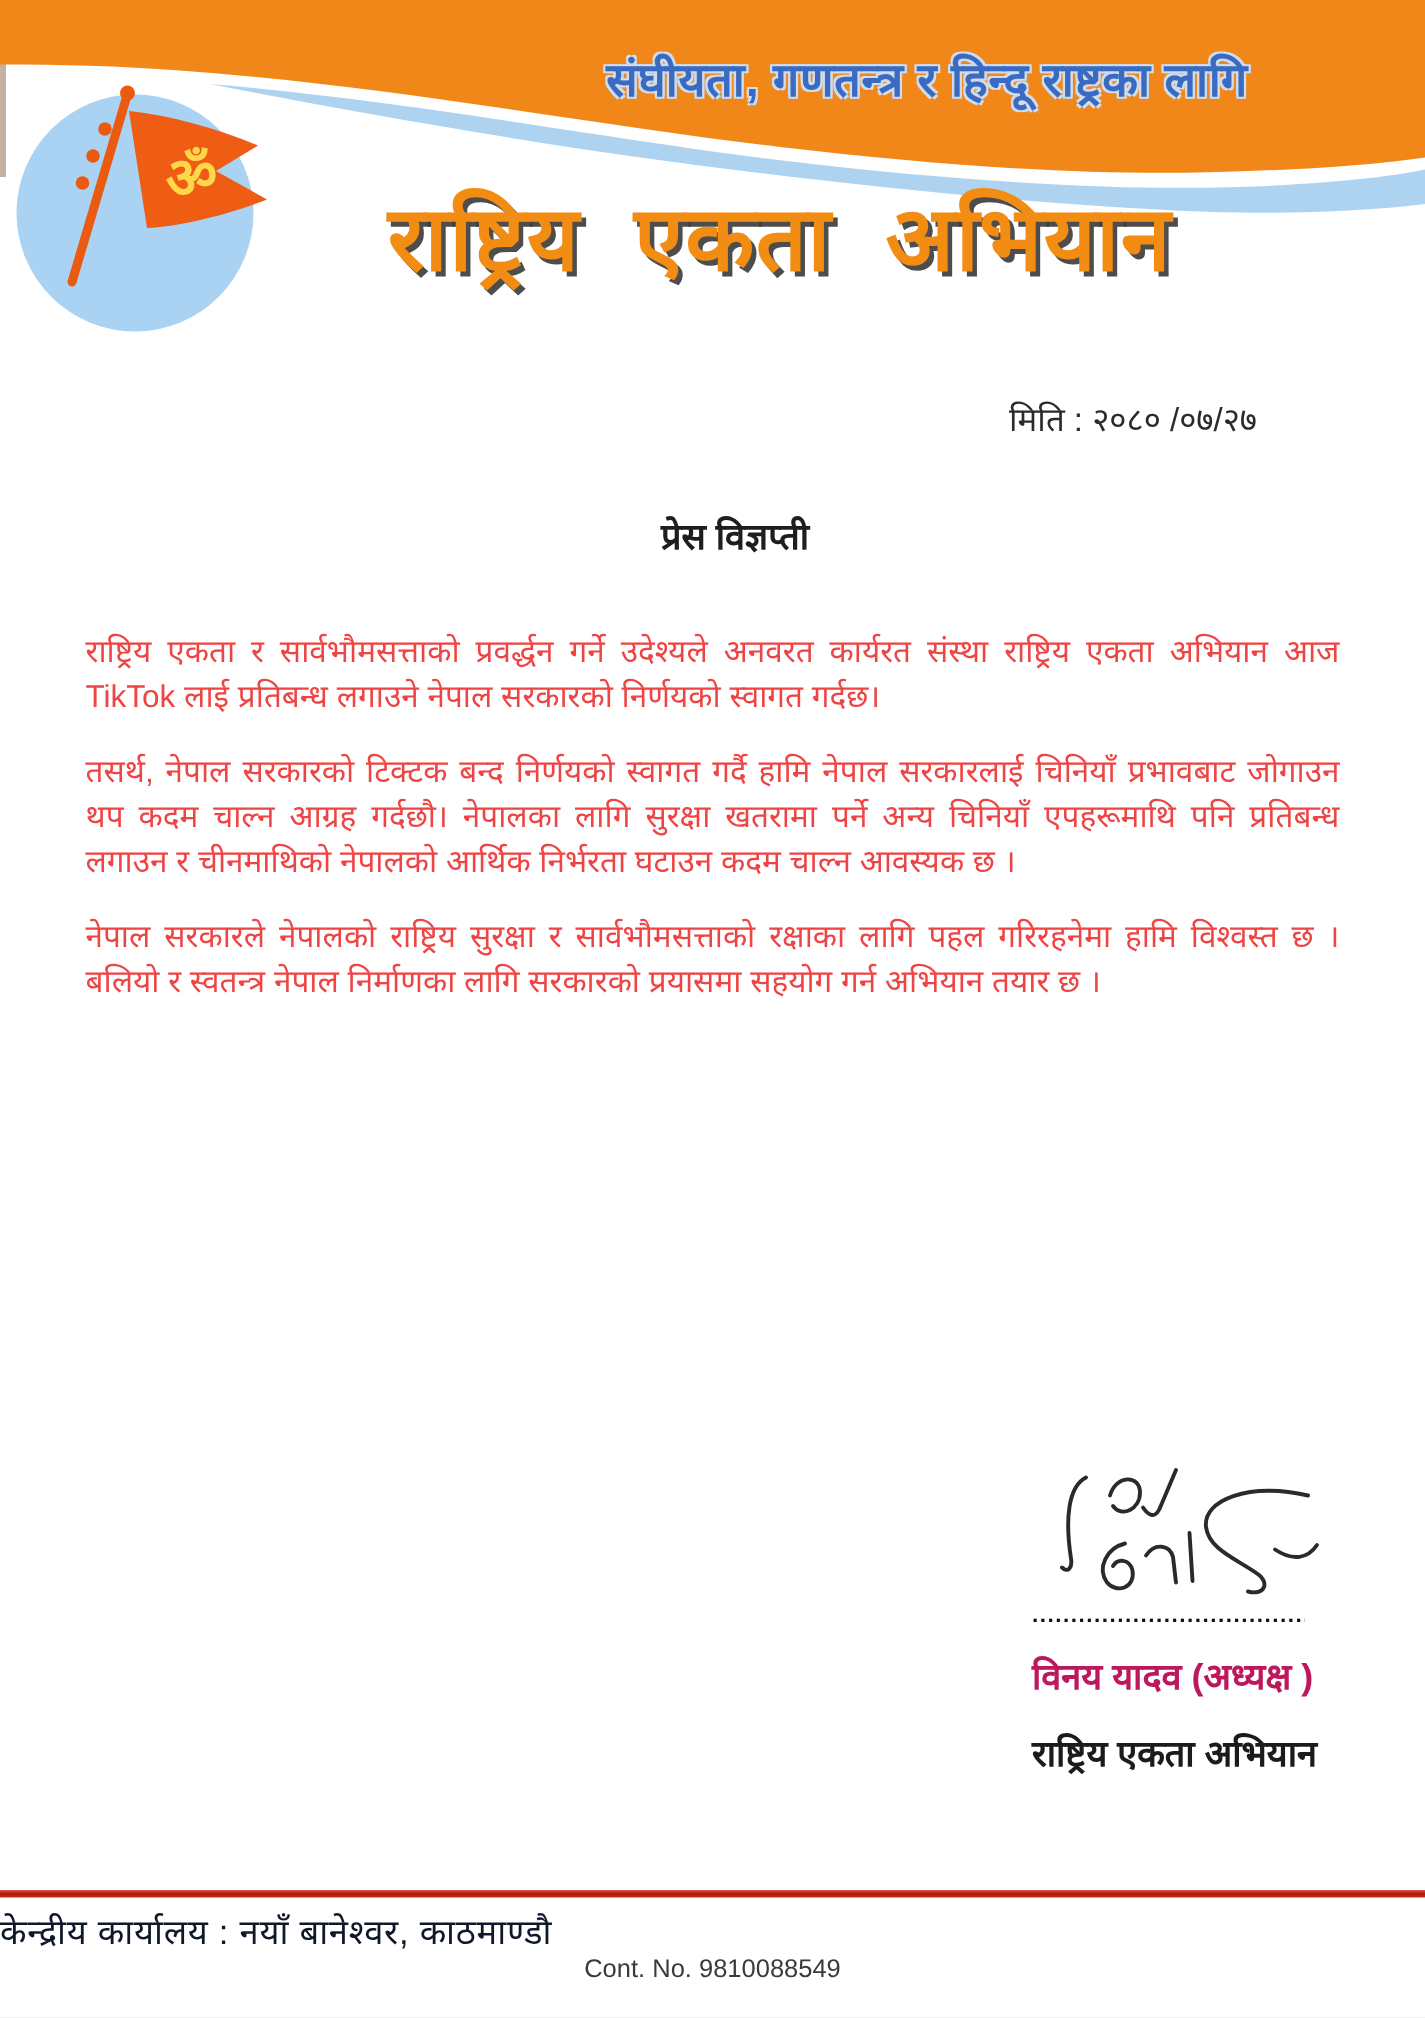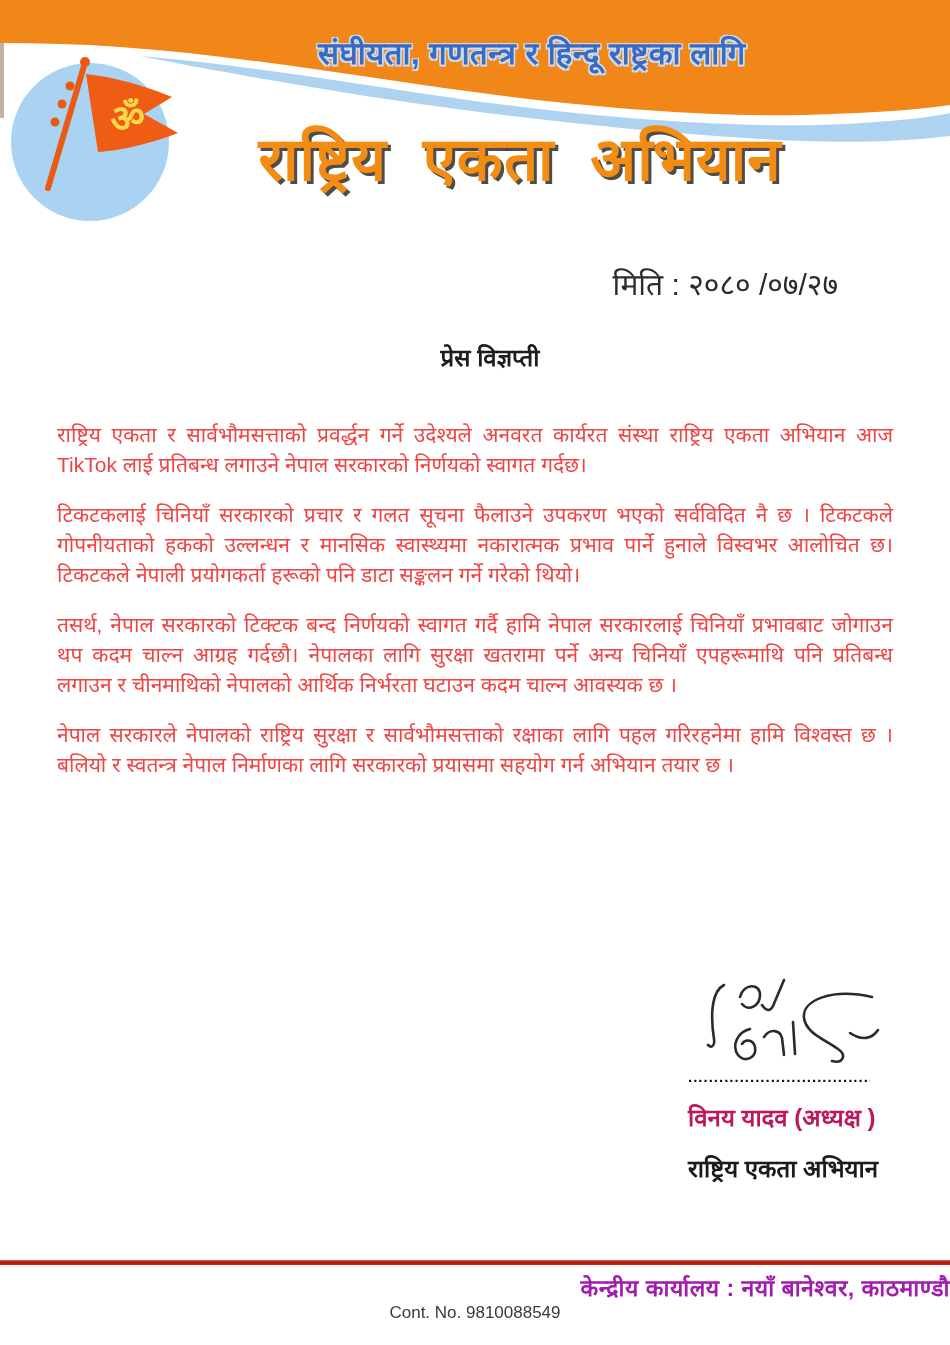--- a/index.html
+++ b/index.html
@@ -7,32 +7,32 @@
     position:relative;width:950px;height:1345px;margin:0 auto;background:#ffffff;
     font-family:"Liberation Sans","DejaVu Sans",sans-serif;overflow:hidden;
   }
   
   .edge-top{position:absolute;top:0;left:0;right:0;height:3px;background:rgba(110,60,15,.45);}
   .edge-left{position:absolute;top:0;left:0;width:4px;height:118px;background:rgba(110,60,15,.40);}
 
   .header-art{position:absolute;top:0;left:0;}
 
   .tagline{
-    position:absolute;top:31px;right:32px;width:600px;text-align:left;
+    position:absolute;top:31px;right:32px;width:600px;text-align:center;
     font-size:31px;font-weight:bold;color:#3a6bc0;letter-spacing:.5px;
     text-shadow:1.5px 1.5px 0 #cfdcee,-1.5px -1.5px 0 #cfdcee,1.5px -1.5px 0 #cfdcee,-1.5px 1.5px 0 #cfdcee;
     white-space:nowrap;
   }
   .org-title{
     position:absolute;top:116px;left:170px;width:700px;text-align:center;
     font-size:60px;font-weight:bold;color:#f28c12;letter-spacing:1px;word-spacing:18px;
     text-shadow:3px 3px 0 rgba(62,62,62,.92);white-space:nowrap;
   }
   .date-line{
-    position:absolute;top:263px;right:112px;font-size:30px;color:#2b2b2b;white-space:nowrap;
+    position:absolute;top:263px;right:112px;font-size:22px;color:#2b2b2b;white-space:nowrap;
   }
   .press-heading{
     position:absolute;top:340px;left:0;width:950px;text-align:center;
     font-size:24px;font-weight:bold;color:#1e1e1e;margin-left:15px;
   }
   .body-text{
     position:absolute;top:420px;left:57px;width:836px;
     font-size:21px;line-height:30px;color:#ef4444;text-align:justify;
   }
   .body-text p{margin:0 0 20px 0;}
@@ -44,22 +44,22 @@
     white-space:nowrap;overflow:hidden;width:182px;
   }
   .sig-name{margin-top:16px;font-size:24px;font-weight:bold;color:#be185d;white-space:nowrap;}
   .sig-org{margin-top:18px;font-size:24px;font-weight:bold;color:#1b1b1b;white-space:nowrap;}
 
   .footer-rule{
     position:absolute;top:1260px;left:0;width:950px;height:5px;
     background:linear-gradient(180deg,#e0564a 0%,#a81a0e 50%,#cc2c1e 100%);
   }
   .footer-address{
-    position:absolute;top:1271px;left:0;width:950px;text-align:right;
-    font-size:23px;font-weight:bold;color:#a21caf;letter-spacing:.5px;
+    position:absolute;top:1271px;left:0;width:950px;text-align:left;
+    font-size:23px;font-weight:normal;color:#0f172a;letter-spacing:.5px;
   }
   .footer-contact{
     position:absolute;top:1303px;left:0;width:950px;display:flex;justify-content:center;
     align-items:center;gap:22px;font-size:17px;color:#3a3a3a;flex-direction:column;
   }
   .fb-group{display:flex;align-items:center;gap:7px;}
   .fb-name{font-weight:bold;color:#222;}
 </style>
 </head>
 <body>
@@ -94,21 +94,20 @@
   <div class="tagline">संघीयता, गणतन्त्र र हिन्दू राष्ट्रका लागि</div>
 
   <div class="org-title">राष्ट्रिय एकता अभियान</div>
 
   <div class="date-line">मिति : २०८० /०७/२७</div>
 
   <div class="press-heading">प्रेस विज्ञप्ती</div>
 
   <div class="body-text">
     <p>राष्ट्रिय एकता र सार्वभौमसत्ताको प्रवर्द्धन गर्ने उदेश्यले अनवरत कार्यरत संस्था राष्ट्रिय एकता अभियान आज TikTok लाई प्रतिबन्ध लगाउने नेपाल सरकारको निर्णयको स्वागत गर्दछ।</p>
-    <p>टिकटकलाई चिनियाँ सरकारको प्रचार र गलत सूचना फैलाउने उपकरण भएको सर्वविदित नै छ । टिकटकले गोपनीयताको हकको उल्लन्धन र मानसिक स्वास्थ्यमा नकारात्मक प्रभाव पार्ने हुनाले विस्वभर आलोचित  छ। टिकटकले नेपाली प्रयोगकर्ता हरूको पनि डाटा सङ्कलन गर्ने गरेको थियो।</p>
     <p>तसर्थ, नेपाल सरकारको टिक्टक बन्द निर्णयको स्वागत गर्दै हामि नेपाल सरकारलाई चिनियाँ प्रभावबाट जोगाउन थप कदम चाल्न आग्रह गर्दछौ। नेपालका लागि सुरक्षा खतरामा पर्ने अन्य चिनियाँ एपहरूमाथि पनि प्रतिबन्ध लगाउन र चीनमाथिको नेपालको आर्थिक निर्भरता घटाउन कदम चाल्न आवस्यक छ ।</p>
     <p>नेपाल सरकारले नेपालको राष्ट्रिय सुरक्षा र सार्वभौमसत्ताको रक्षाका लागि पहल गरिरहनेमा हामि विश्वस्त छ । बलियो र स्वतन्त्र नेपाल निर्माणका लागि सरकारको प्रयासमा  सहयोग गर्न अभियान तयार छ ।</p>
   </div>
 
   <div class="signature-block">
     <svg class="signature-scribble" width="185" height="95" viewBox="0 0 185 95">
       <g fill="none" stroke="#2a2a2a" stroke-width="2.6" stroke-linecap="round">
         <path d="M24,10 C12,16 10,38 14,64 C15,70 12,74 8,70"></path>
         <path d="M40,22 C44,8 60,8 60,20 C60,31 48,37 42,29"></path>
         <path d="M62,30 C66,36 70,37 73,31 L84,5"></path>

